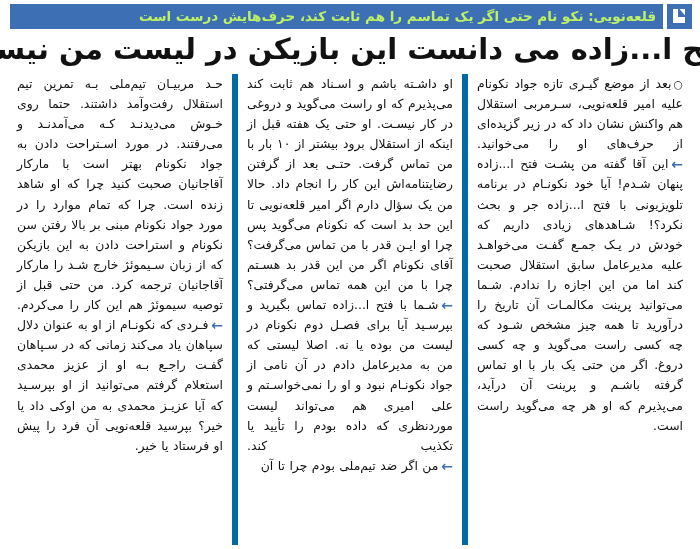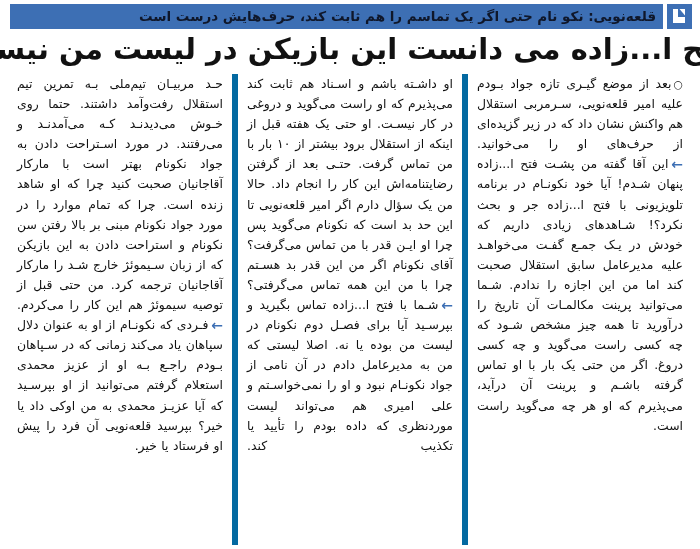--- a/index.html
+++ b/index.html
@@ -49,21 +49,21 @@
 
   .banner-strip {
     flex: 1 1 auto;
     background: #3d6fb4;
     display: flex;
     align-items: center;
     padding: 0 7px;
     overflow: hidden;
   }
   .banner-text {
-    color: #0f172a;
+    color: #bef264;
     font-size: 13.5px;
     font-weight: bold;
     letter-spacing: -0.3px;
     white-space: nowrap;
     line-height: 1;
   }
 
   
   .headline {
     position: absolute;
@@ -155,40 +155,43 @@
   </div>
 
   <div class="headline">
     <span class="headline-text">فتح ا...زاده می دانست این بازیکن در لیست من نیست</span>
   </div>
 
   <div class="columns">
 
     <div class="col">
       <p class="para">
-        <span class="bullet">○</span><span>بعد از موضع گیـری تازه جواد بـودم علیه امیر قلعه‌نویی، سـرمربی استقلال هم واکنش نشان داد که در زیر گزیده‌ای از حرف‌های او را می‌خوانید.</span>
+        <span class="bullet">○</span><span>بعد از موضع گیـری تازه جواد نکونام علیه امیر قلعه‌نویی، سـرمربی استقلال هم واکنش نشان داد که در زیر گزیده‌ای از حرف‌های او را می‌خوانید.</span>
       </p>
       <p class="para">
         <span class="marker">←</span><span>این آقا گفته من پشـت فتح ا...زاده پنهان شـدم! آیا خود نکونـام در برنامه تلویزیونی با فتح ا...زاده جر و بحث نکرد؟! شـاهدهای زیادی داریم که خودش در یـک جمـع گفـت می‌خواهـد علیه مدیرعامل سابق استقلال صحبت کند اما من این اجازه را ندادم. شـما می‌توانید پرینت مکالمـات آن تاریخ را درآورید تا همه چیز مشخص شـود که چه کسی راست می‌گوید و چه کسی دروغ. اگر من حتی یک بار با او تماس گرفته باشـم و پرینت آن درآید، می‌پذیرم که او هر چه می‌گوید راست است.</span>
       </p>
     </div>
 
     <div class="col">
       <p class="para">
         <span>او داشـته باشم و اسـناد هم ثابت کند می‌پذیرم که او راست می‌گوید و دروغی در کار نیسـت. او حتی یک هفته قبل از اینکه از استقلال برود بیشتر از ۱۰ بار با من تماس گرفت. حتـی بعد از گرفتن رضایتنامه‌اش این کار را انجام داد. حالا من یک سؤال دارم اگر امیر قلعه‌نویی تا این حد بد است که نکونام می‌گوید پس چرا او ایـن قدر با من تماس می‌گرفت؟ آقای نکونام اگر من این قدر بد هسـتم چرا با من این همه تماس می‌گرفتی؟</span>
       </p>
       <p class="para">
         <span class="marker">←</span><span>شـما با فتح ا...زاده تماس بگیرید و بپرسـید آیا برای فصـل دوم نکونام در لیست من بوده یا نه. اصلا لیستی که من به مدیرعامل دادم در آن نامی از جواد نکونـام نبود و او را نمی‌خواسـتم و علی امیری هم می‌تواند لیست موردنظری که داده بودم را تأیید یا تکذیب کند.</span>
       </p>
+      <p class="para tail">
+        <span class="marker">←</span><span>من اگر ضد تیم‌ملی بودم چرا تا آن</span>
+      </p>
     </div>
 
     <div class="col">
       <p class="para">
         <span>حـد مربیـان تیم‌ملی بـه تمرین تیم استقلال رفت‌وآمد داشتند. حتما روی خـوش می‌دیدنـد کـه می‌آمدنـد و می‌رفتند. در مورد اسـتراحت دادن به جواد نکونام بهتر است با مارکار آقاجانیان صحبت کنید چرا که او شاهد زنده است. چرا که تمام موارد را در مورد جواد نکونام مبنی بر بالا رفتن سن نکونام و استراحت دادن به این بازیکن که از زبان سـیموئژ خارج شـد را مارکار آقاجانیان ترجمه کرد. من حتی قبل از توصیه سیموئژ هم این کار را می‌کردم.</span>
       </p>
       <p class="para tail">
-        <span class="marker">←</span><span>فـردی که نکونـام از او به عنوان دلال سپاهان یاد می‌کند زمانی که در سـپاهان بـودم راجـع بـه او از عزیز محمدی استعلام گرفتم می‌توانید از او بپرسـید که آیا عزیـز محمدی به من اوکی داد یا خیر؟ بپرسید قلعه‌نویی آن فرد را پیش او فرستاد یا خیر.</span>
+        <span class="marker">←</span><span>فـردی که نکونـام از او به عنوان دلال سپاهان یاد می‌کند زمانی که در سـپاهان گفـت راجـع بـه او از عزیز محمدی استعلام گرفتم می‌توانید از او بپرسـید که آیا عزیـز محمدی به من اوکی داد یا خیر؟ بپرسید قلعه‌نویی آن فرد را پیش او فرستاد یا خیر.</span>
       </p>
     </div>
 
   </div>
 
 </div>
 
 </body></html>

